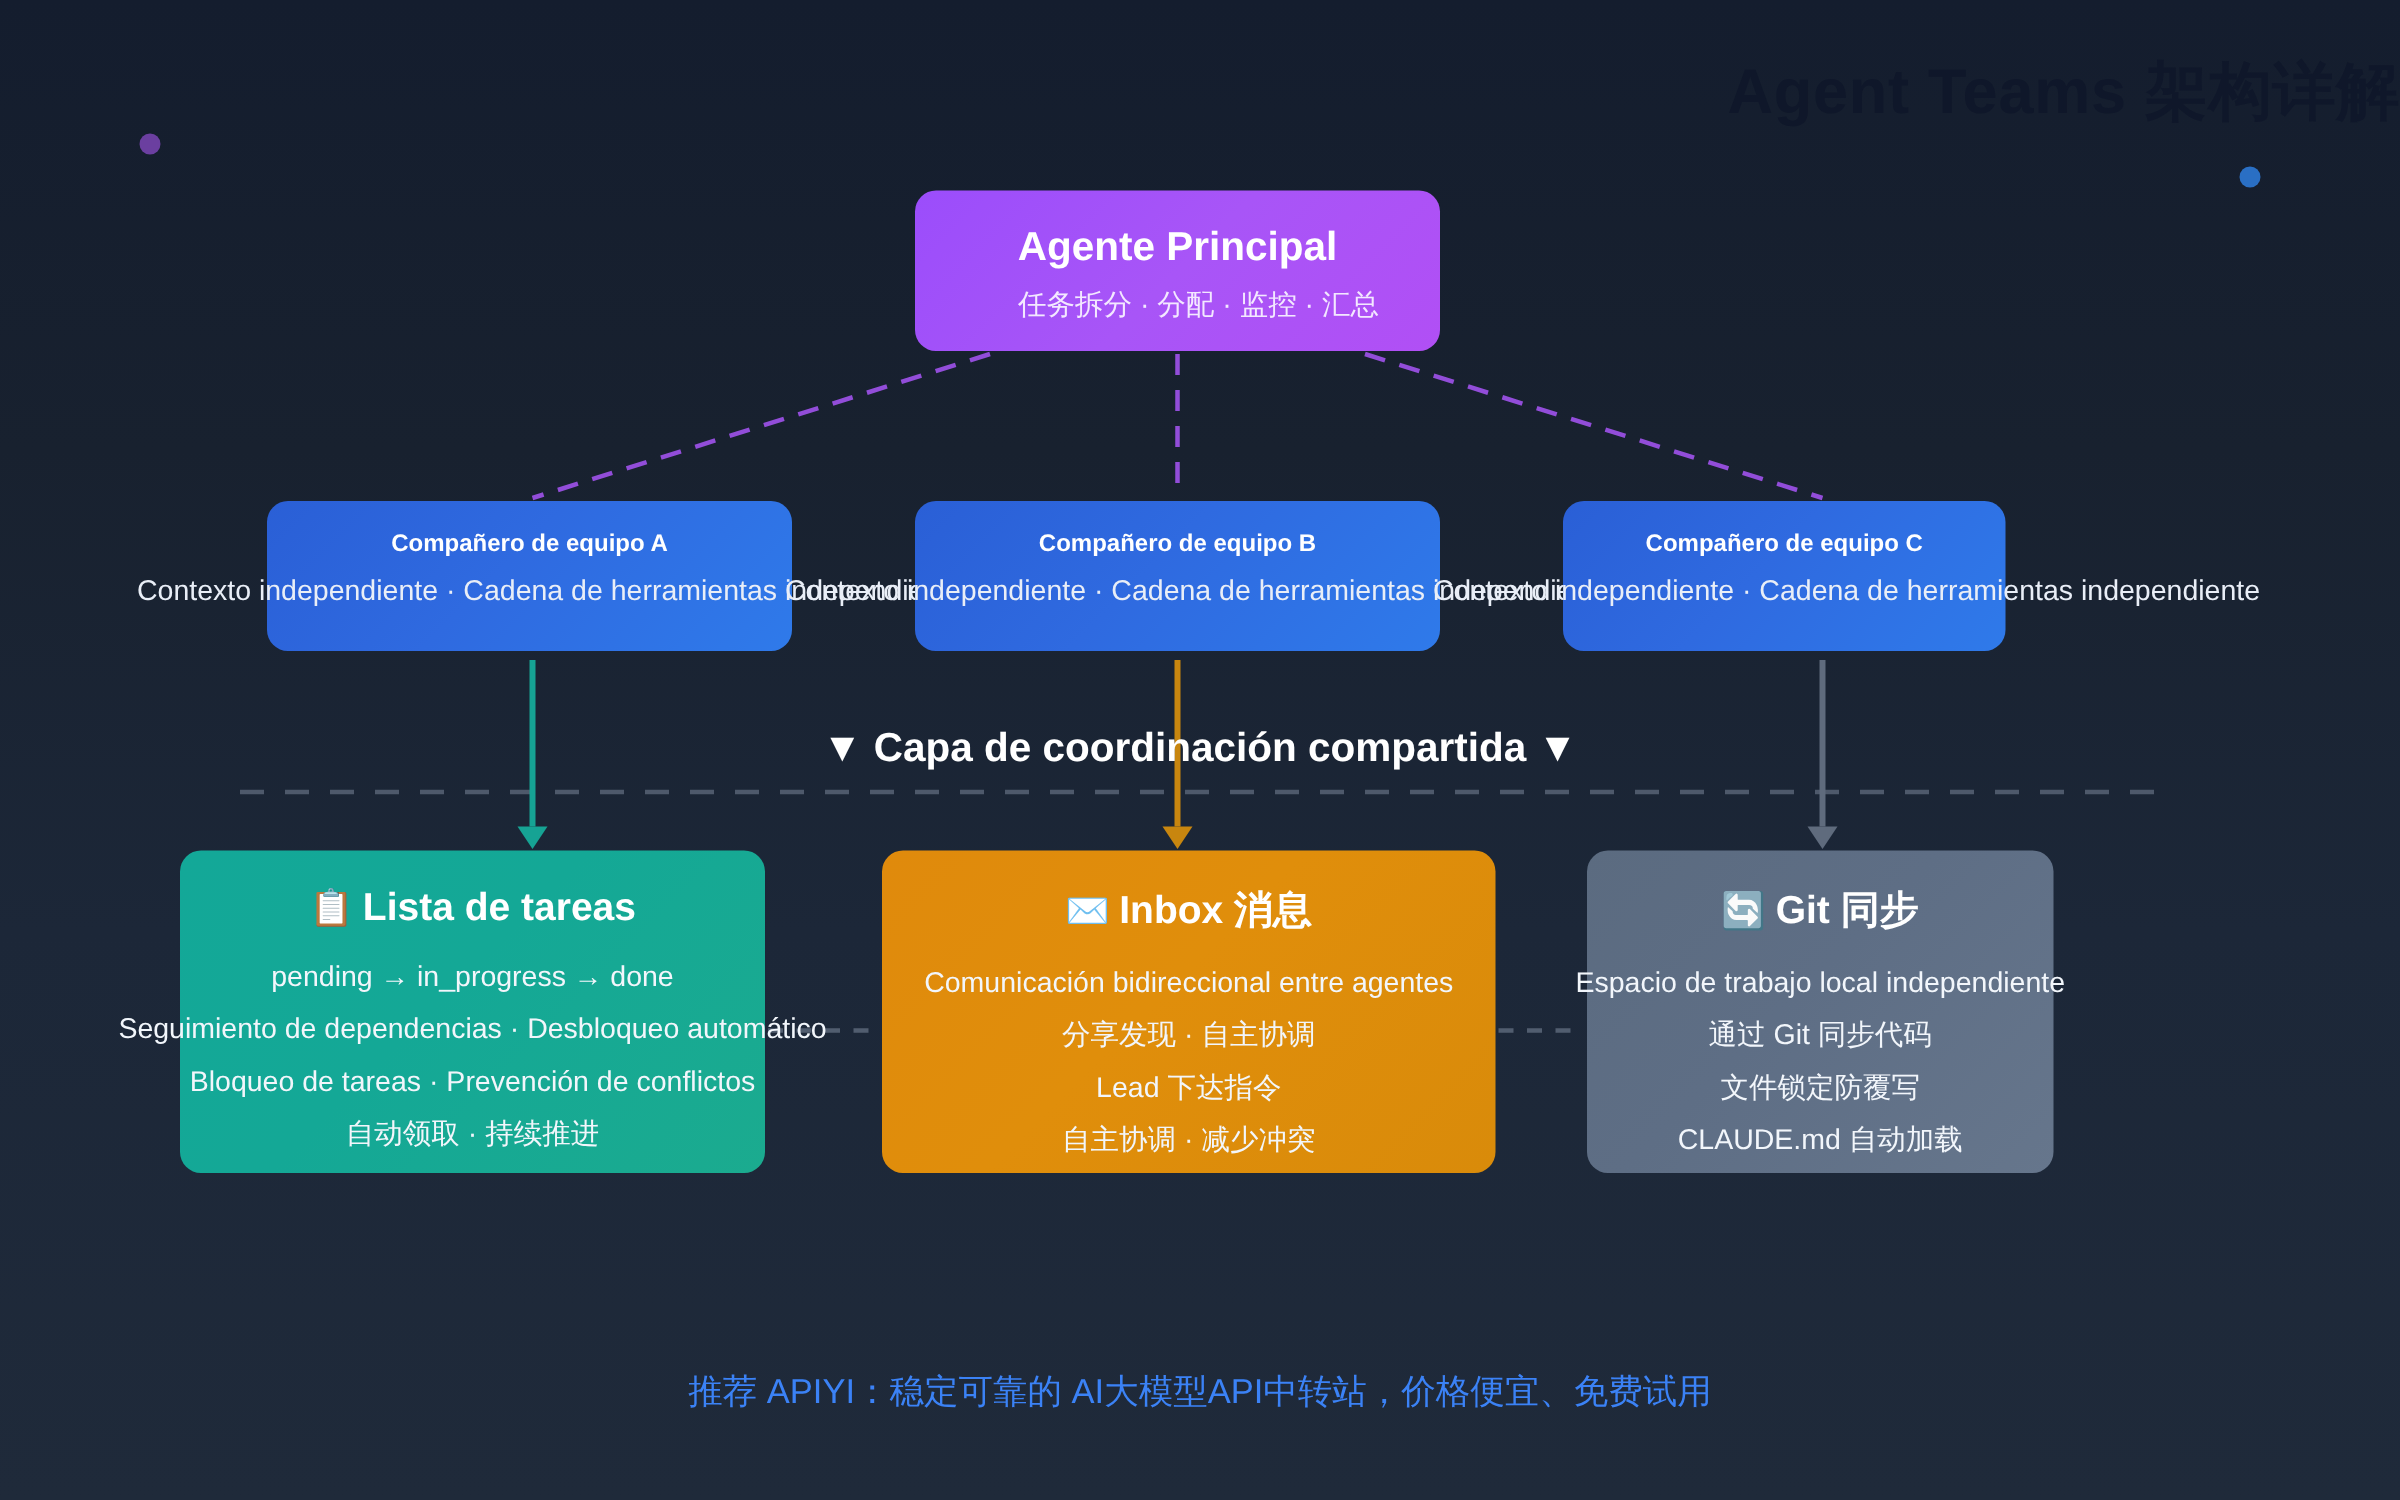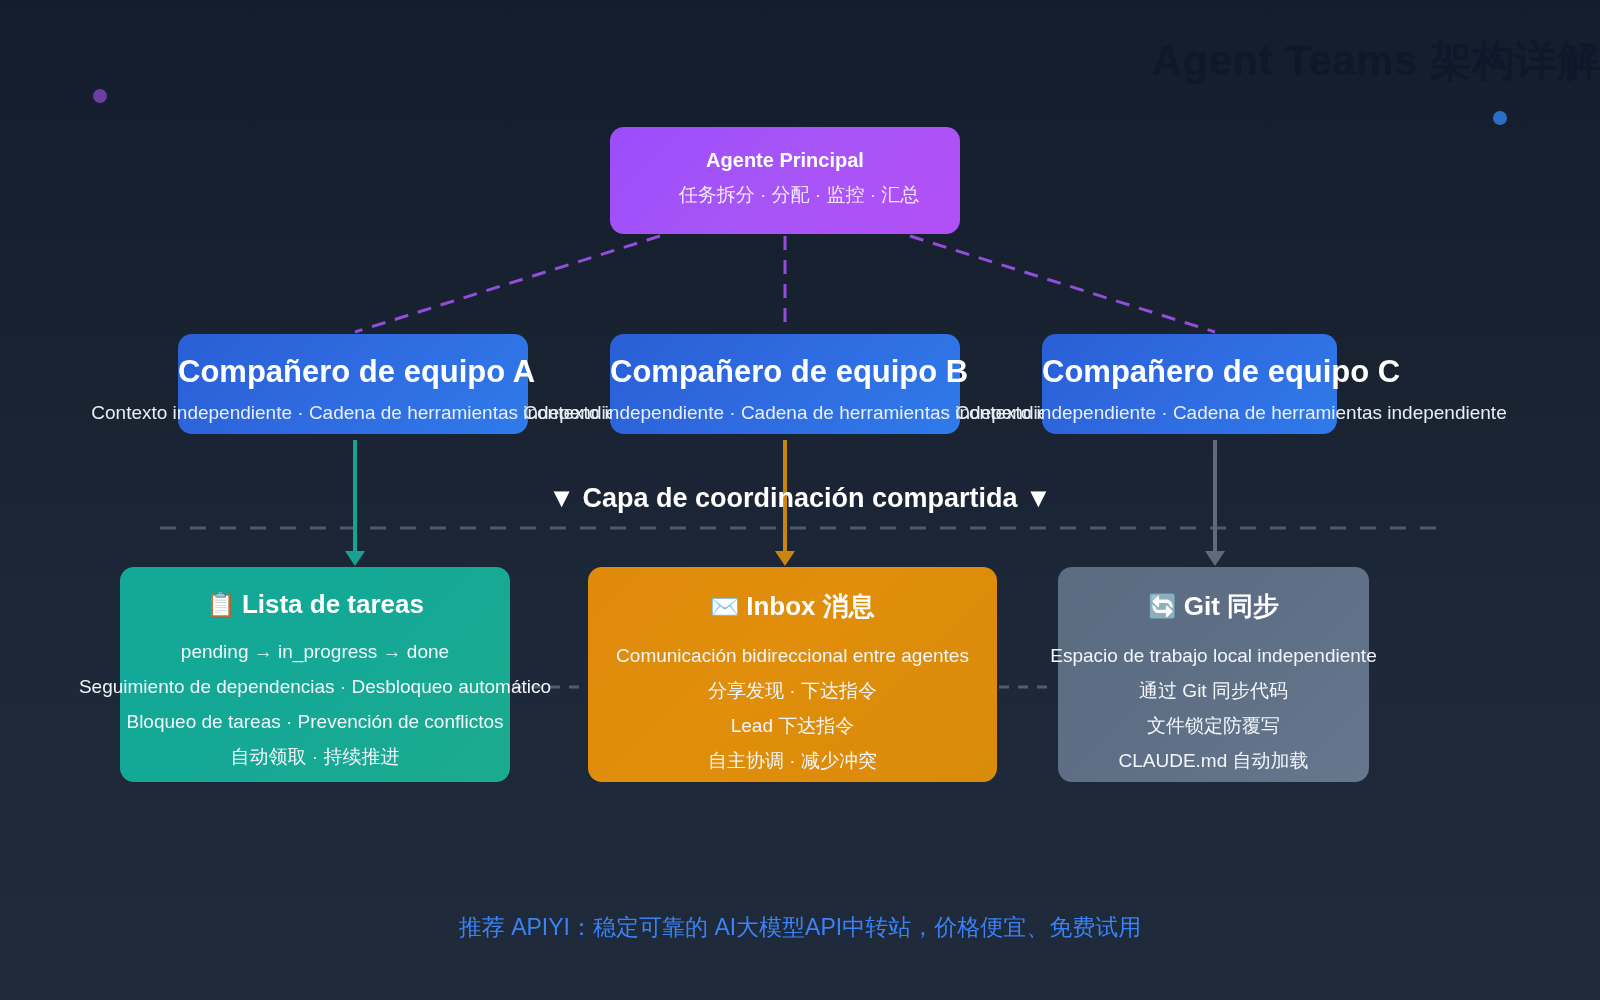--- a/index.html
+++ b/index.html
@@ -46,40 +46,40 @@
   }
 
   
   .node {
     position: absolute;
     border-radius: 14px;
     box-sizing: border-box;
     text-align: center;
   }
   .node .node-title {
-    font-size: 31px;
+    font-size: 16px;
     font-weight: bold;
     color: #ffffff;
     white-space: nowrap;
   }
   .node .node-sub {
     font-size: 19px;
     color: #e9eef7;
     white-space: nowrap;
     padding-left: 28px;
   }
 
   
   #main-agent {
     left: 610px; top: 127px;
     width: 350px; height: 107px;
     background: linear-gradient(135deg, #9b4dfb 0%, #a855f7 50%, #b14ff5 100%);
     padding-top: 22px;
   }
-  #main-agent .node-title { font-size: 20px; }
+  #main-agent .node-title { font-size: 27px; }
   #main-agent .node-sub { margin-top: 10px; color: #f3e8ff; }
 
   
   .teammate {
     top: 334px;
     height: 100px;
     background: linear-gradient(135deg, #2a5fd6 0%, #2f6ae0 45%, #2f7aea 100%);
     padding-top: 20px;
   }
   #teammate-a { left: 178px; width: 350px; }
@@ -253,21 +253,21 @@
   <div class="card-line">自动领取 · 持续推进</div>
 </div>
 
 <div class="card" id="card-inbox">
   <div class="card-title">
     <span class="emoji">✉️</span><span>Inbox 消息</span>
   </div>
   <div class="card-line overflow-wrap">
     <span>Comunicación bidireccional entre agentes</span>
   </div>
-  <div class="card-line">分享发现 · 下达指令</div>
+  <div class="card-line">分享发现 · 自主协调</div>
   <div class="card-line">Lead 下达指令</div>
   <div class="card-line">自主协调 · 减少冲突</div>
 </div>
 
 <div class="card" id="card-git">
   <div class="card-title">
     <span class="emoji">🔄</span><span>Git 同步</span>
   </div>
   <div class="card-line overflow-wrap">
     <span>Espacio de trabajo local independiente</span>

